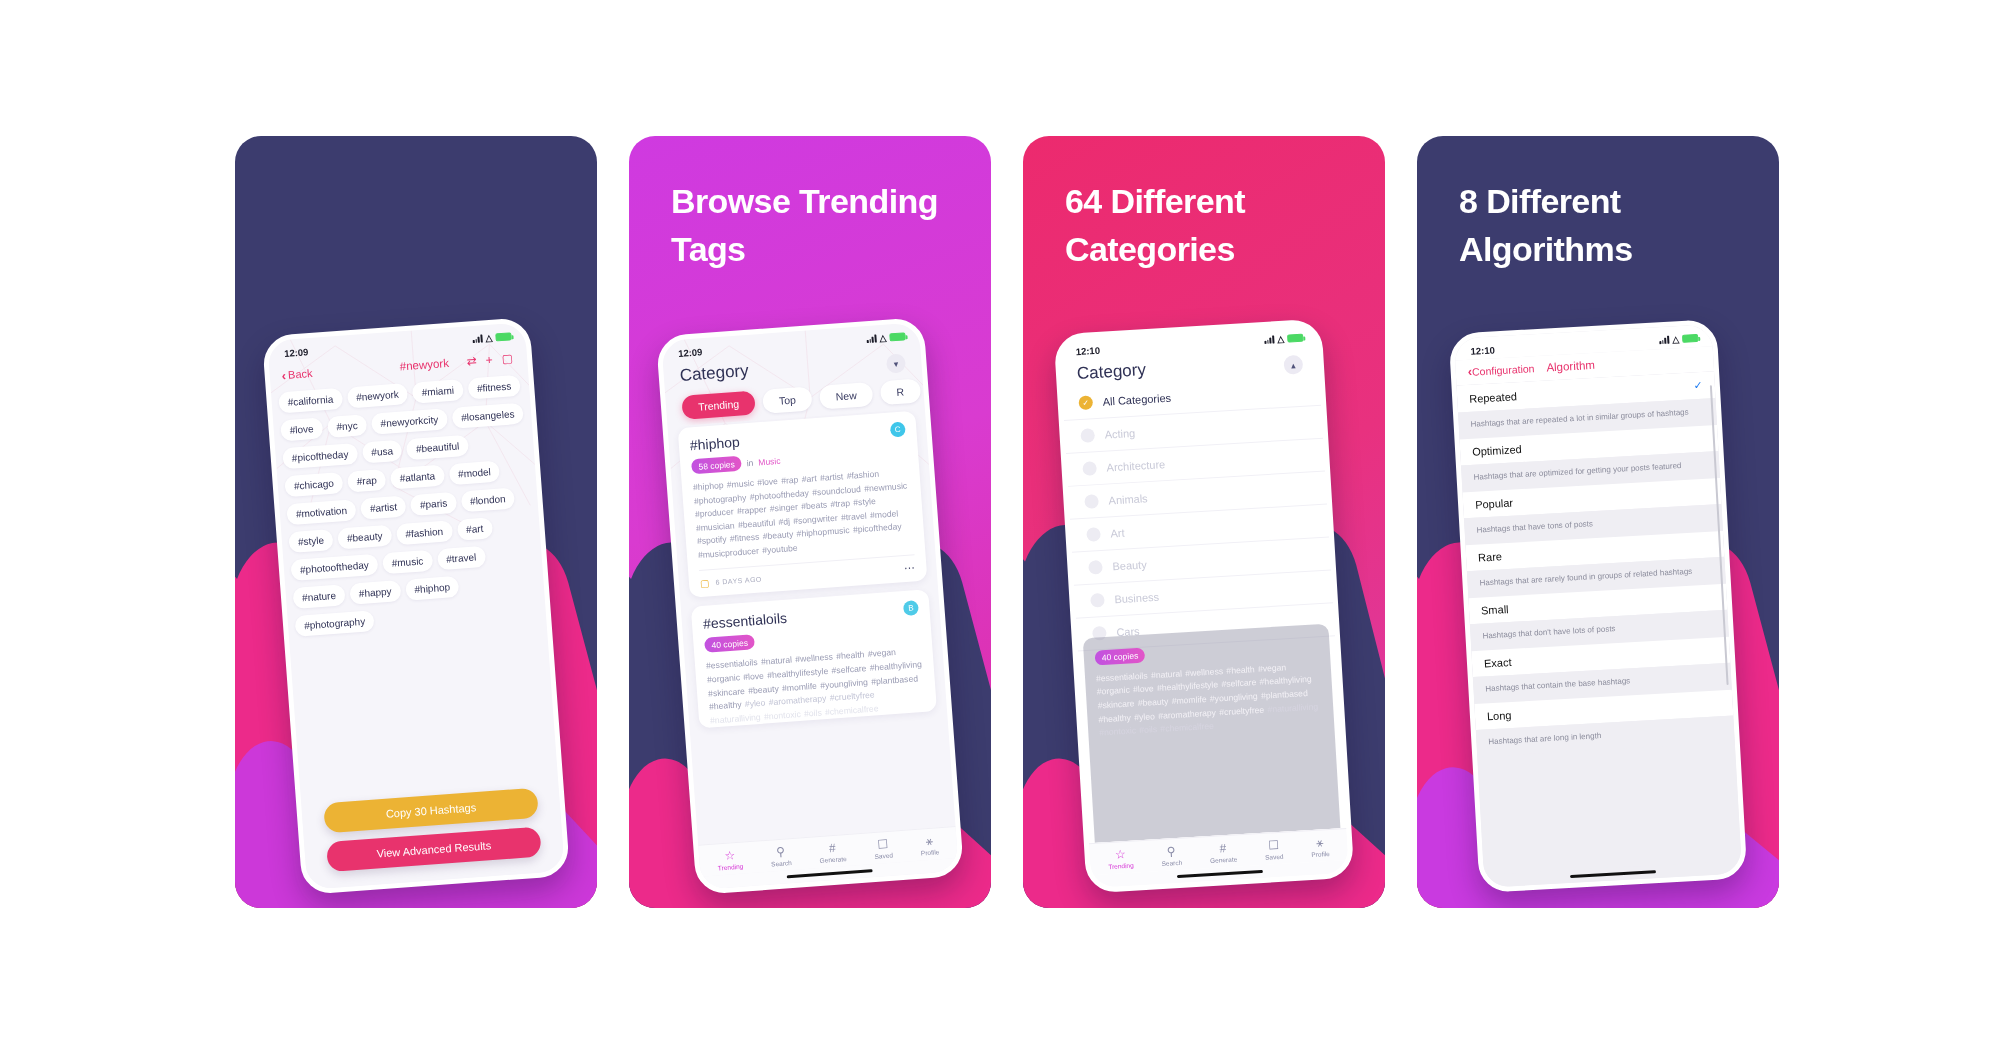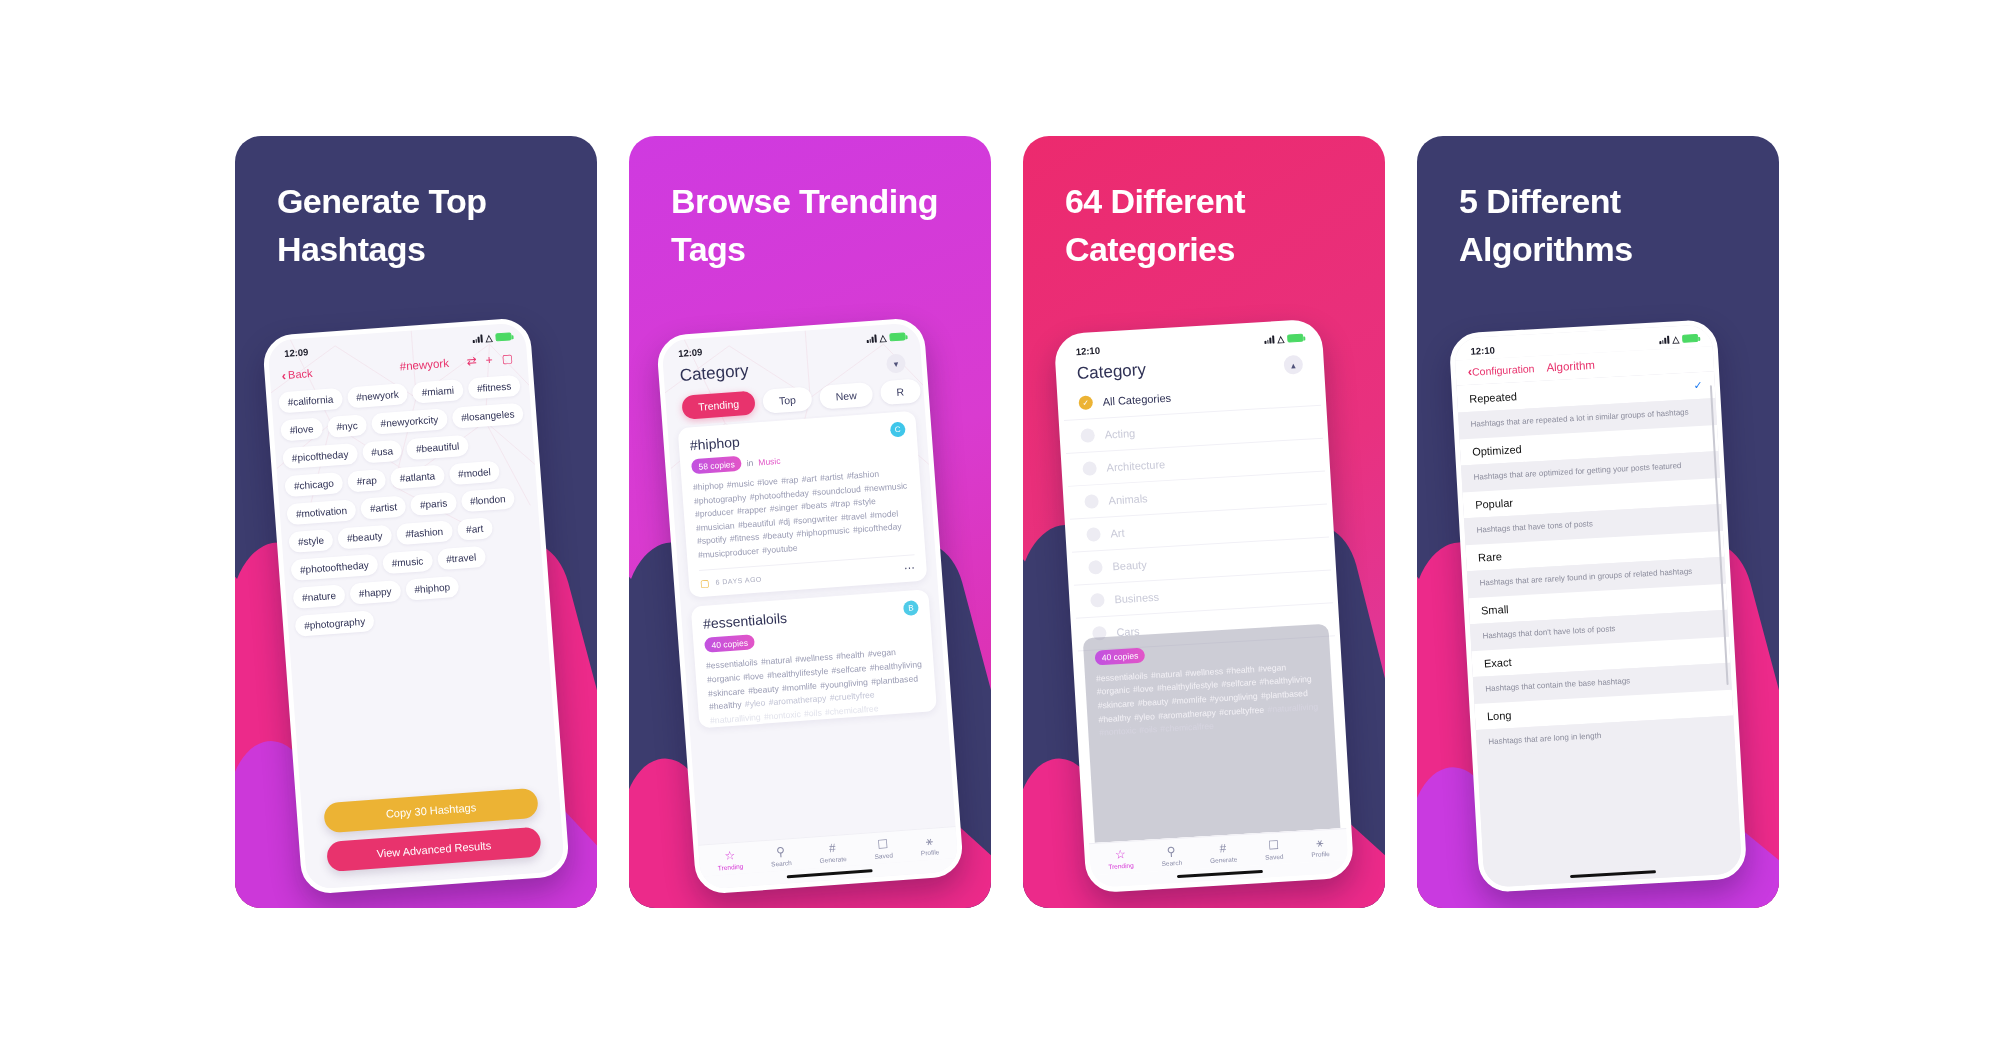--- a/index.html
+++ b/index.html
@@ -251,22 +251,20 @@
 <div class="stage">
 
   <div class="panel">
     <div class="panel-bg" style="background:#3c3c6e"></div>
     <svg class="clouds" viewBox="0 0 400 300" preserveAspectRatio="none">
       <path d="M-20,300 L-20,120 a40,40 0 0 1 55,-8 a45,45 0 0 1 62,-14 a42,42 0 0 1 58,6
                a40,40 0 0 1 60,-10 a45,45 0 0 1 70,4 a38,38 0 0 1 55,16 L420,300 Z" fill="#ec2a8a"></path>
       <path d="M-20,300 L-20,230 a36,36 0 0 1 52,-6 a40,40 0 0 1 60,-10 a38,38 0 0 1 56,8
                a40,40 0 0 1 62,-8 a42,42 0 0 1 66,10 a36,36 0 0 1 48,12 L420,300 Z" fill="#c93ae0" opacity=".92"></path>
     </svg>
-    <div class="headline">Generate Top
-Hashtags</div>
 
     <div class="phone-wrap">
       <div class="phone screen-light">
         <svg class="net" viewBox="0 0 268 560" preserveAspectRatio="none">
           <g stroke="#f0d9e4" fill="none" stroke-width="1">
             <path d="M-10,60 L70,10 L150,70 L230,20 L280,80"></path>
             <path d="M-10,140 L60,90 L140,150 L220,100 L280,160"></path>
             <path d="M20,-10 L60,90 L30,180"></path>
             <path d="M150,-10 L150,70 L120,160 L200,210"></path>
             <path d="M230,20 L220,100 L260,190"></path>
@@ -559,21 +557,21 @@
   </div>
 
   <div class="panel">
     <div class="panel-bg" style="background:#3c3c6e"></div>
     <svg class="clouds" viewBox="0 0 400 300" preserveAspectRatio="none">
       <path d="M-20,300 L-20,120 a40,40 0 0 1 55,-8 a45,45 0 0 1 62,-14 a42,42 0 0 1 58,6
                a40,40 0 0 1 60,-10 a45,45 0 0 1 70,4 a38,38 0 0 1 55,16 L420,300 Z" fill="#ec2a8a"></path>
       <path d="M-20,300 L-20,245 a36,36 0 0 1 52,-6 a40,40 0 0 1 60,-10 a38,38 0 0 1 56,8
                a40,40 0 0 1 62,-8 a42,42 0 0 1 66,10 a36,36 0 0 1 48,12 L420,300 Z" fill="#c93ae0"></path>
     </svg>
-    <div class="headline">5 Different
+    <div class="headline">8 Different
 Algorithms</div>
 
     <div class="phone-wrap" style="transform:rotate(-3.2deg)">
       <div class="phone" style="background:#efeef3">
         <div class="statusbar" style="background:#fff">
           <span>12:10</span>
           <span class="sb-right">
             <span class="bars">
                 <i></i>
                 <i></i>

